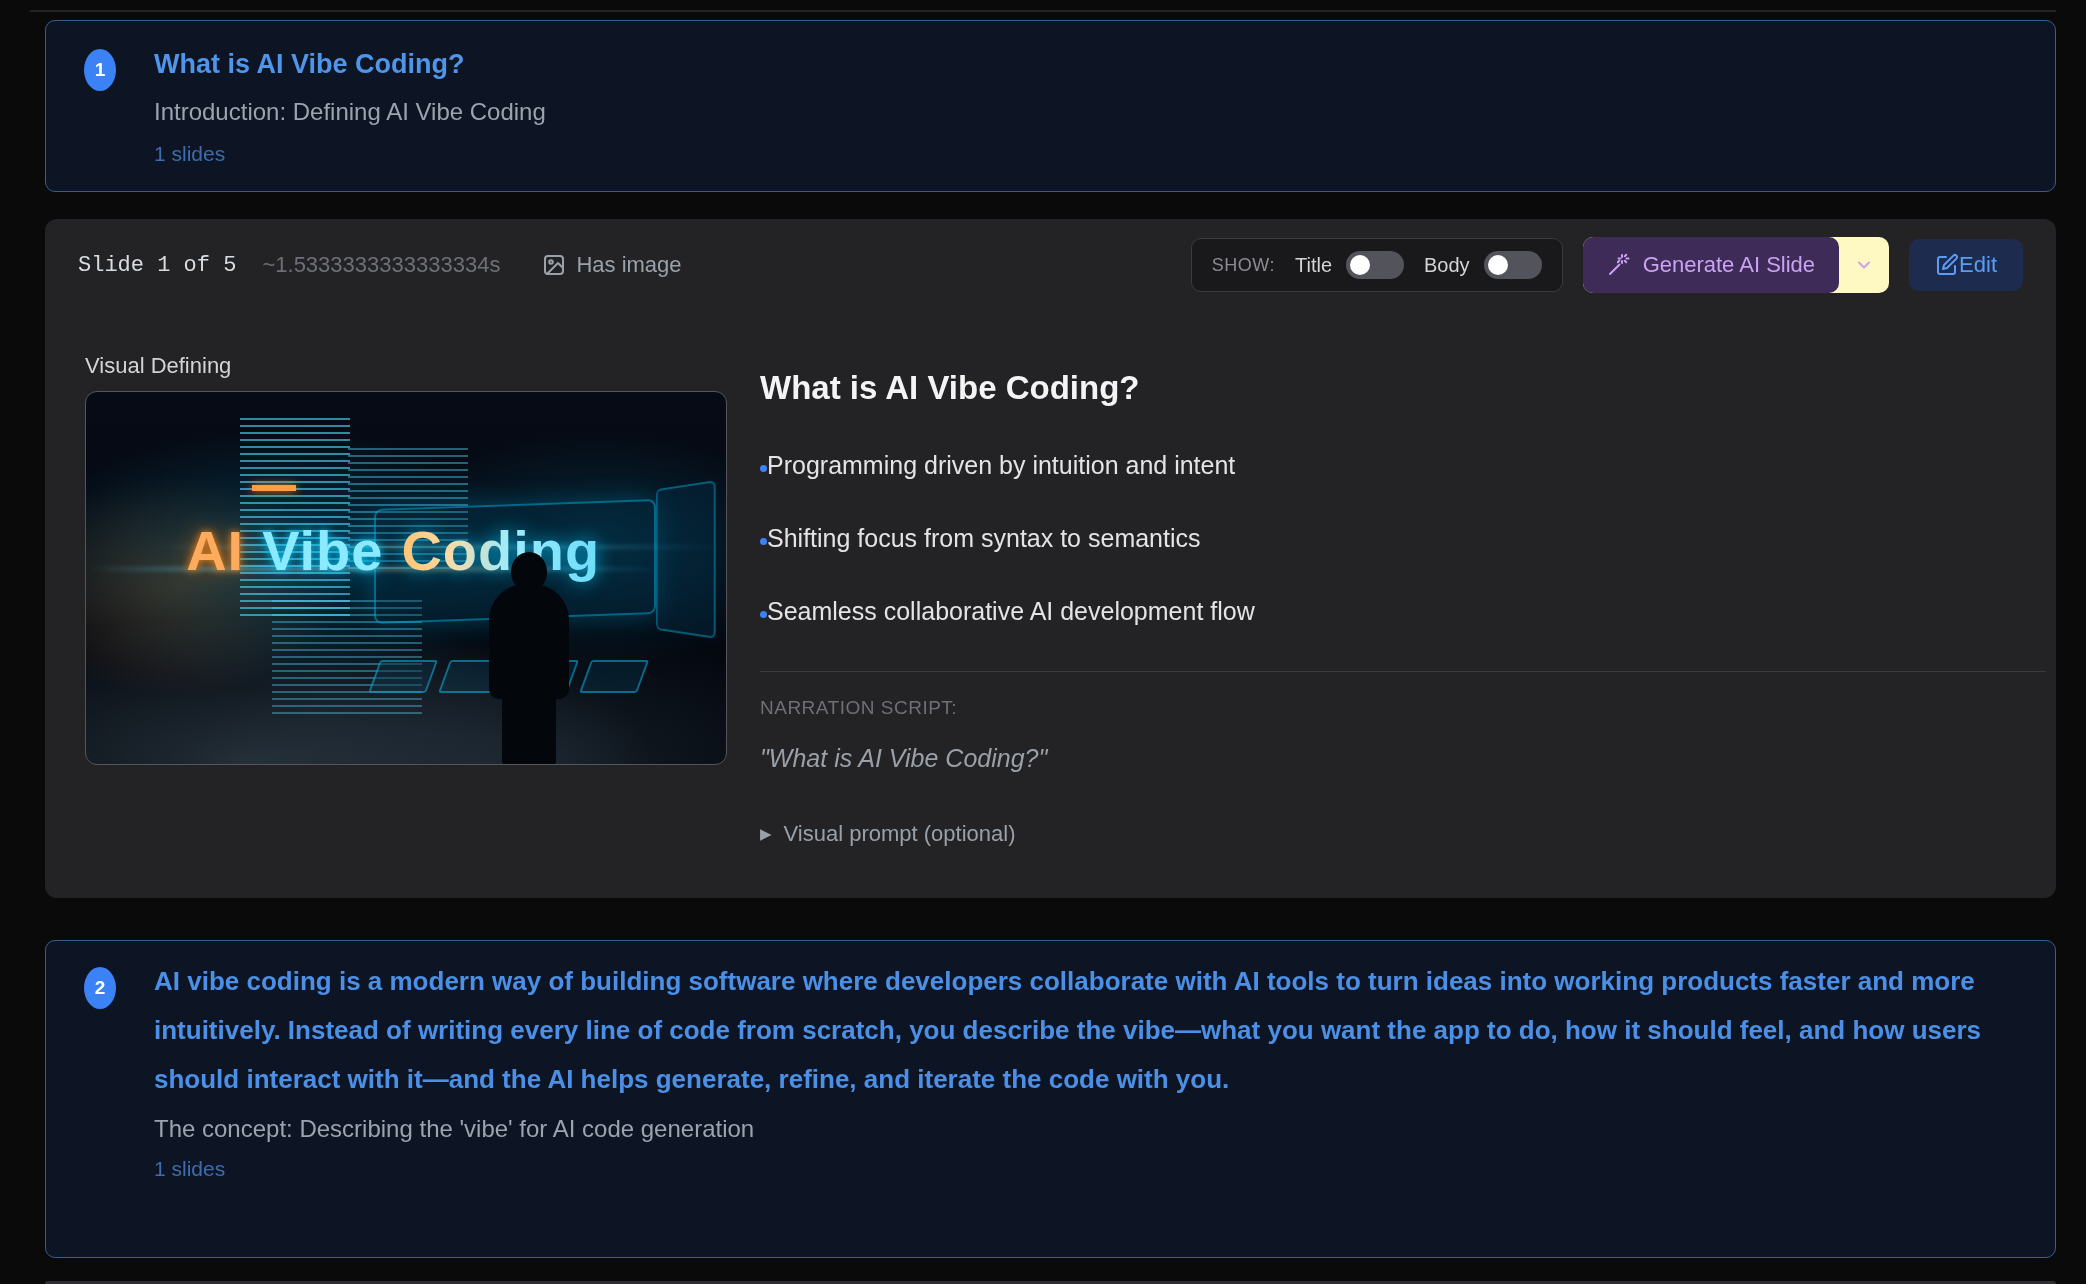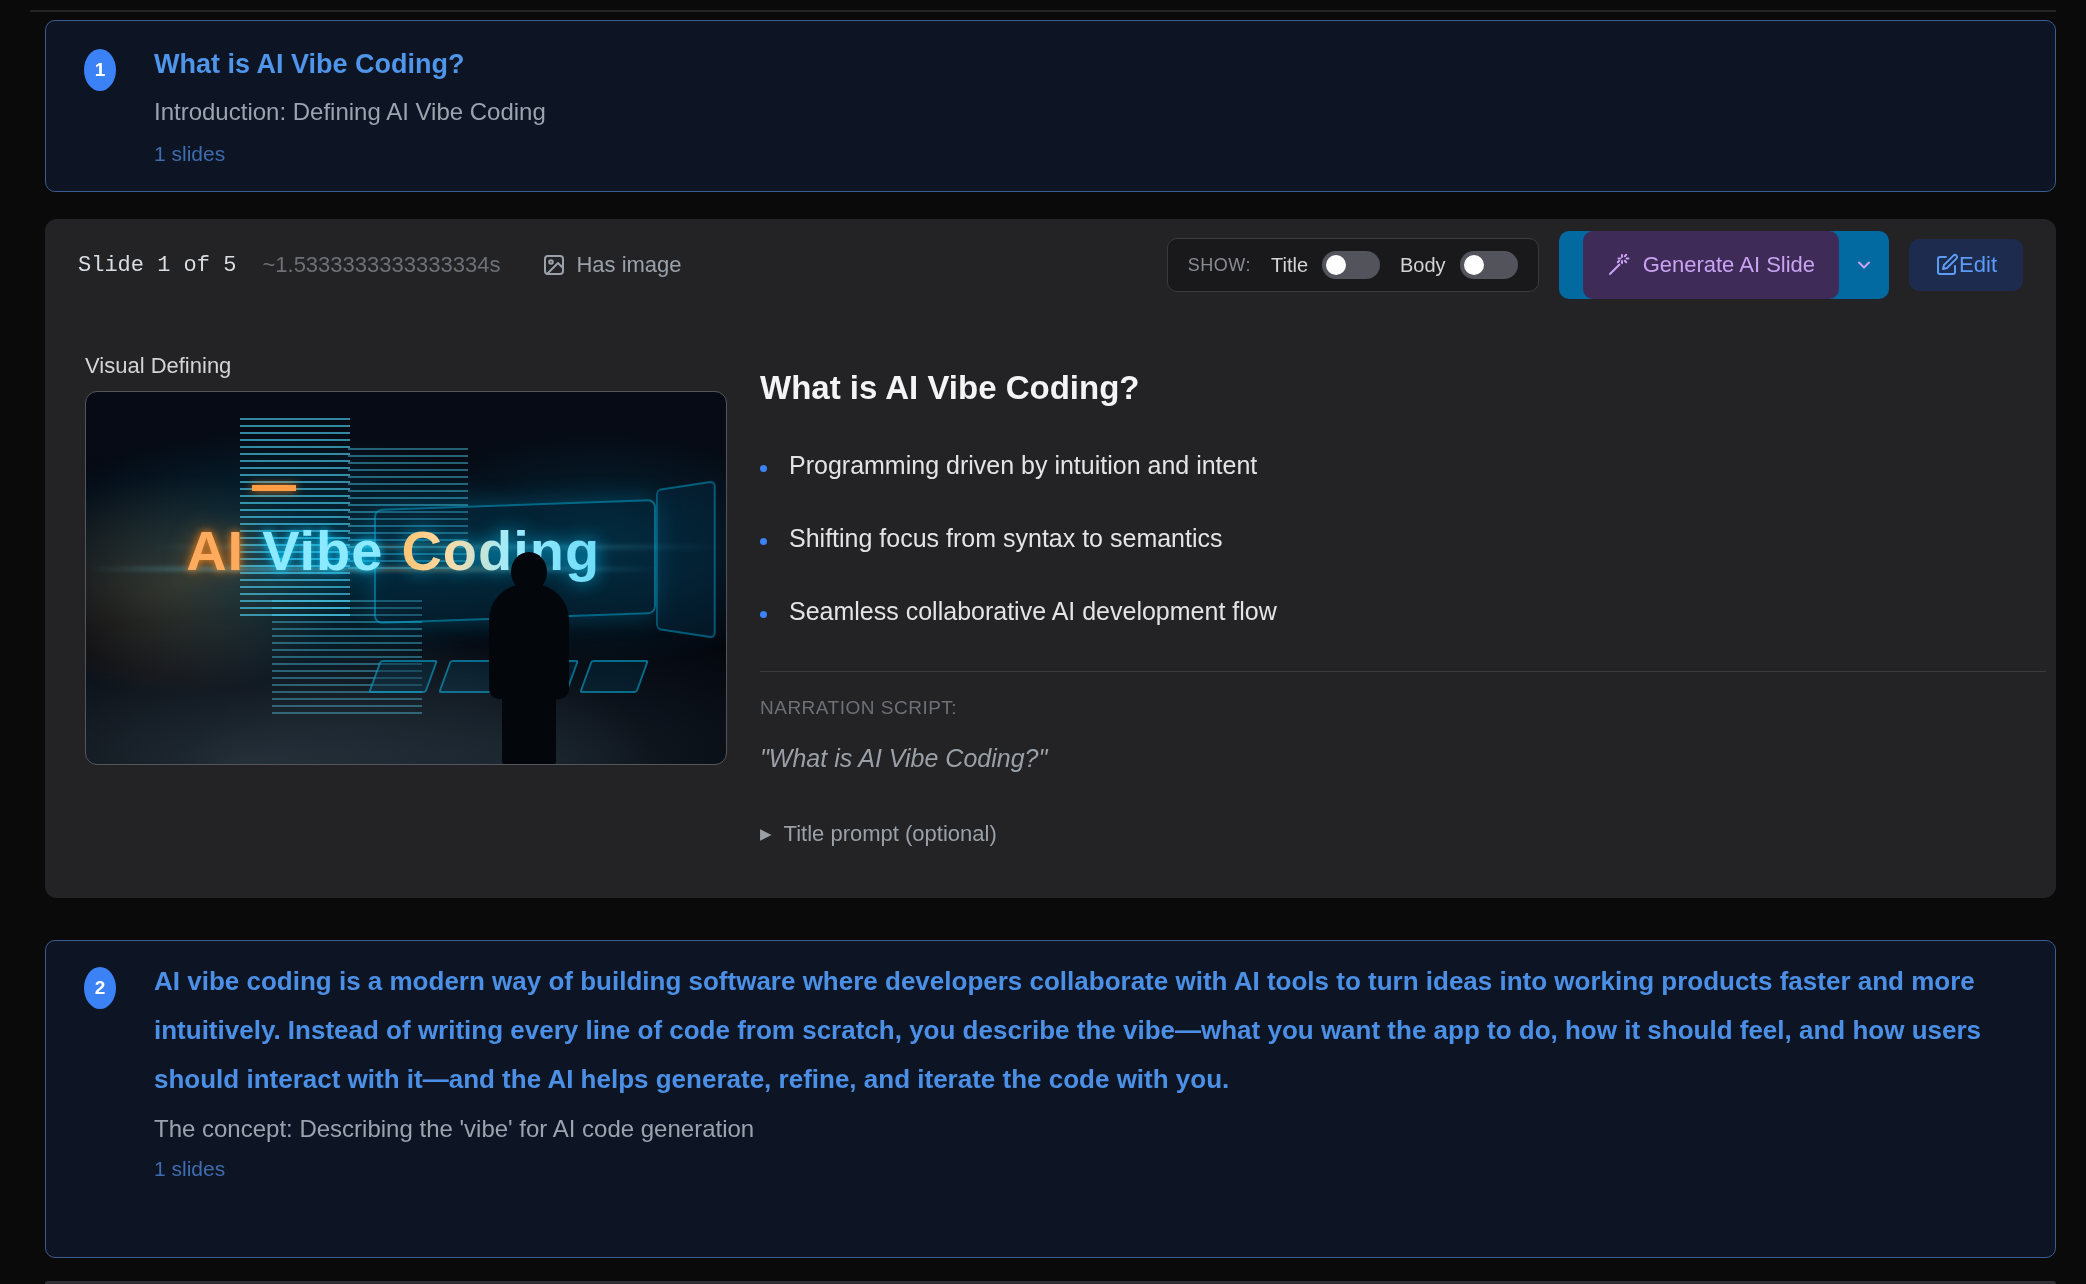--- a/index.html
+++ b/index.html
@@ -66,22 +66,22 @@
   .toggle-label { font-size:20px; color:#d4d4d8; margin-left:6px; }
   .toggle {
     position:relative; width:58px; height:28px; background:#53535c; border-radius:14px; cursor:pointer;
     flex:0 0 auto;
   }
   .toggle .knob {
     position:absolute; left:4px; top:4px; width:20px; height:20px; border-radius:50%; background:#ffffff;
   }
 
   .generate-btn {
-    height:68px; background:#0369a1; border-radius:10px;
-    display:flex; align-items:stretch; cursor:pointer;padding-left:24px;
+    height:56px; background:#fef9c3; border-radius:10px;
+    display:flex; align-items:stretch; cursor:pointer;
   }
   .generate-main {
     display:flex; align-items:center; gap:12px; padding:0 24px;
     background:#3f2b58; border-radius:10px;
     font-size:22px; color:#c9a2f2;
   }
   .generate-caret { width:50px; display:flex; align-items:center; justify-content:center; }
 
   .edit-btn {
     height:52px; background:#1d2b4e; border-radius:10px; cursor:pointer;
@@ -144,21 +144,21 @@
     filter:drop-shadow(0 0 9px rgba(0,200,255,.75));
   }
   .figure { position:absolute; left:63%; top:43%; width:80px; z-index:5; }
   .figure .head { width:36px; height:40px; background:#03060a; border-radius:50%; margin:0 auto; }
   .figure .body { width:80px; height:115px; background:#03060a; border-radius:36px 36px 10px 10px; margin-top:-8px; }
   .figure .legs { width:54px; height:68px; background:#03060a; margin:0 auto; border-radius:0 0 6px 6px; }
 
   
   .slide-title { position:absolute; left:715px; top:150px; font-size:33px; font-weight:700; color:#f4f4f5; }
   .bullet-list { position:absolute; left:715px; top:228px; list-style:none; }
-  .bullet-row { display:flex; gap:22px; margin-bottom:37px; font-size:25px; line-height:36px; color:#e4e4e7; }
+  .bullet-row { display:flex; margin-bottom:37px; font-size:25px; line-height:36px; color:#e4e4e7; }
   .bullet-dot { flex:0 0 auto; width:7px; height:7px; border-radius:50%; background:#3b82f6; margin-top:18px; }
   .content-divider { position:absolute; left:715px; top:452px; width:1286px; height:1px; background:#3a3a40; }
   .narration-label { position:absolute; left:715px; top:478px; font-size:19px; color:#6f7076; letter-spacing:.5px; }
   .narration-quote { position:absolute; left:715px; top:525px; font-size:25px; font-style:italic; color:#9aa0a8; }
   .visual-prompt { position:absolute; left:715px; top:602px; font-size:22px; color:#9aa0a8; display:flex; align-items:center; gap:12px; cursor:pointer; }
   .visual-prompt .tri { font-size:15px; color:#9aa0a8; }
 </style>
 </head>
 <body>
 
@@ -271,21 +271,21 @@
       <span class="bullet-dot"></span>
       <span>Seamless collaborative AI development flow</span>
     </li>
   </ul>
 
   <div class="content-divider"></div>
   <div class="narration-label">NARRATION SCRIPT:</div>
   <div class="narration-quote">"What is AI Vibe Coding?"</div>
   <div class="visual-prompt">
     <span class="tri">▶</span>
-    <span>Title prompt (optional)</span>
+    <span>Visual prompt (optional)</span>
   </div>
 </section>
 
 <section class="section-card card-2">
   <div class="num-badge">2</div>
   <div>
     <div class="card-title">AI vibe coding is a modern way of building software where developers collaborate with AI tools to turn ideas into working products faster and more intuitively. Instead of writing every line of code from scratch, you describe the vibe—what you want the app to do, how it should feel, and how users should interact with it—and the AI helps generate, refine, and iterate the code with you.</div>
     <div class="card-subtitle">The concept: Describing the 'vibe' for AI code generation</div>
     <a class="card-slides">1 slides</a>
   </div>

